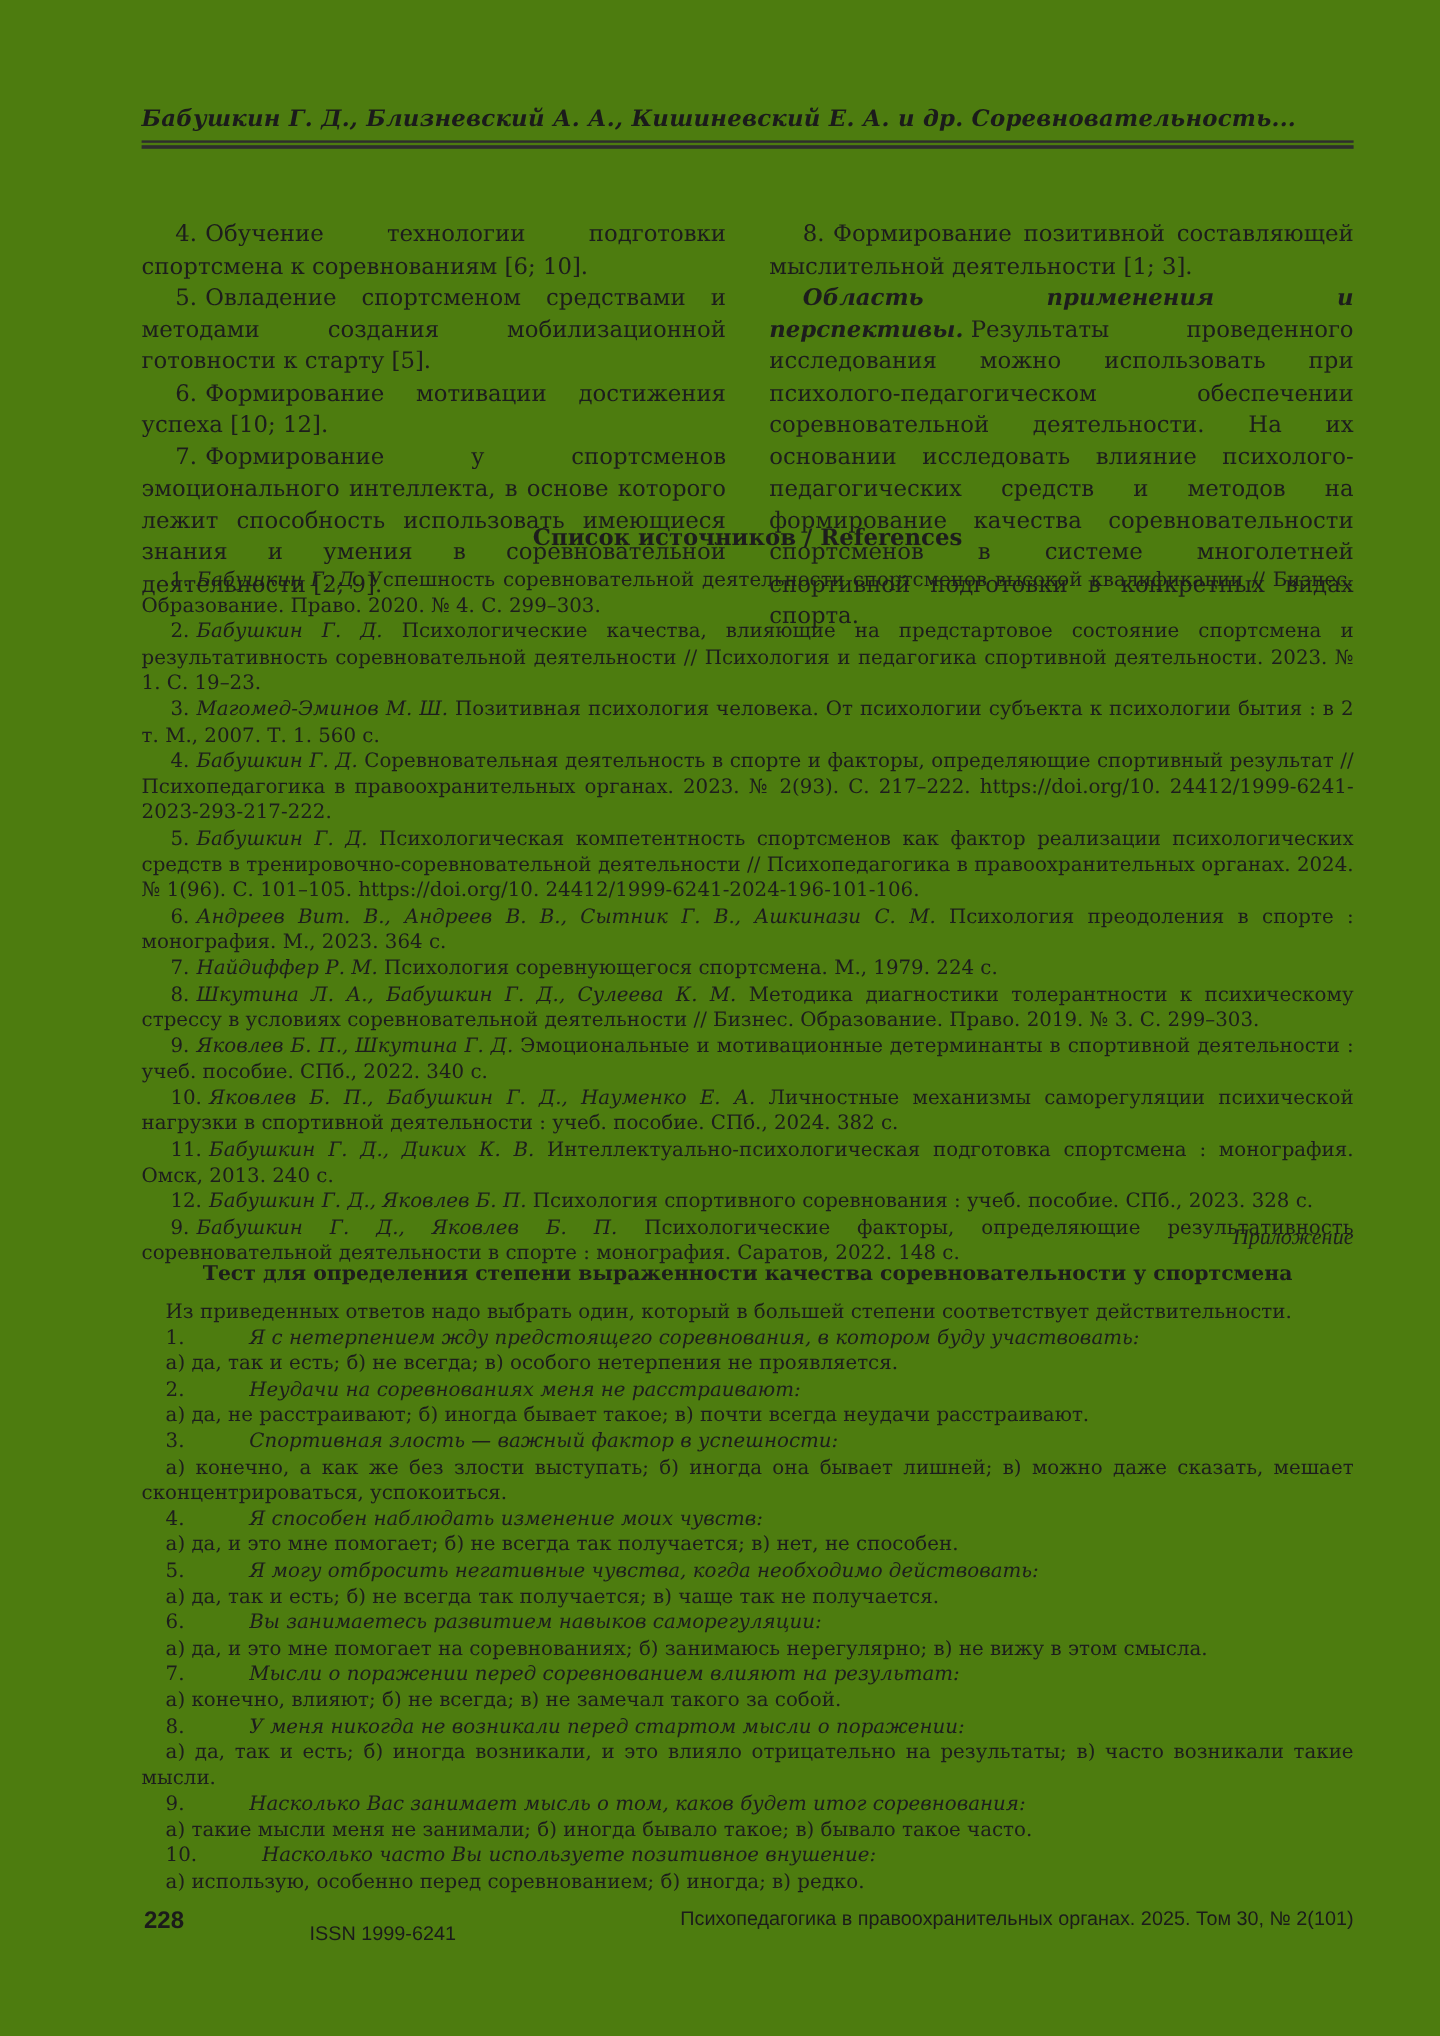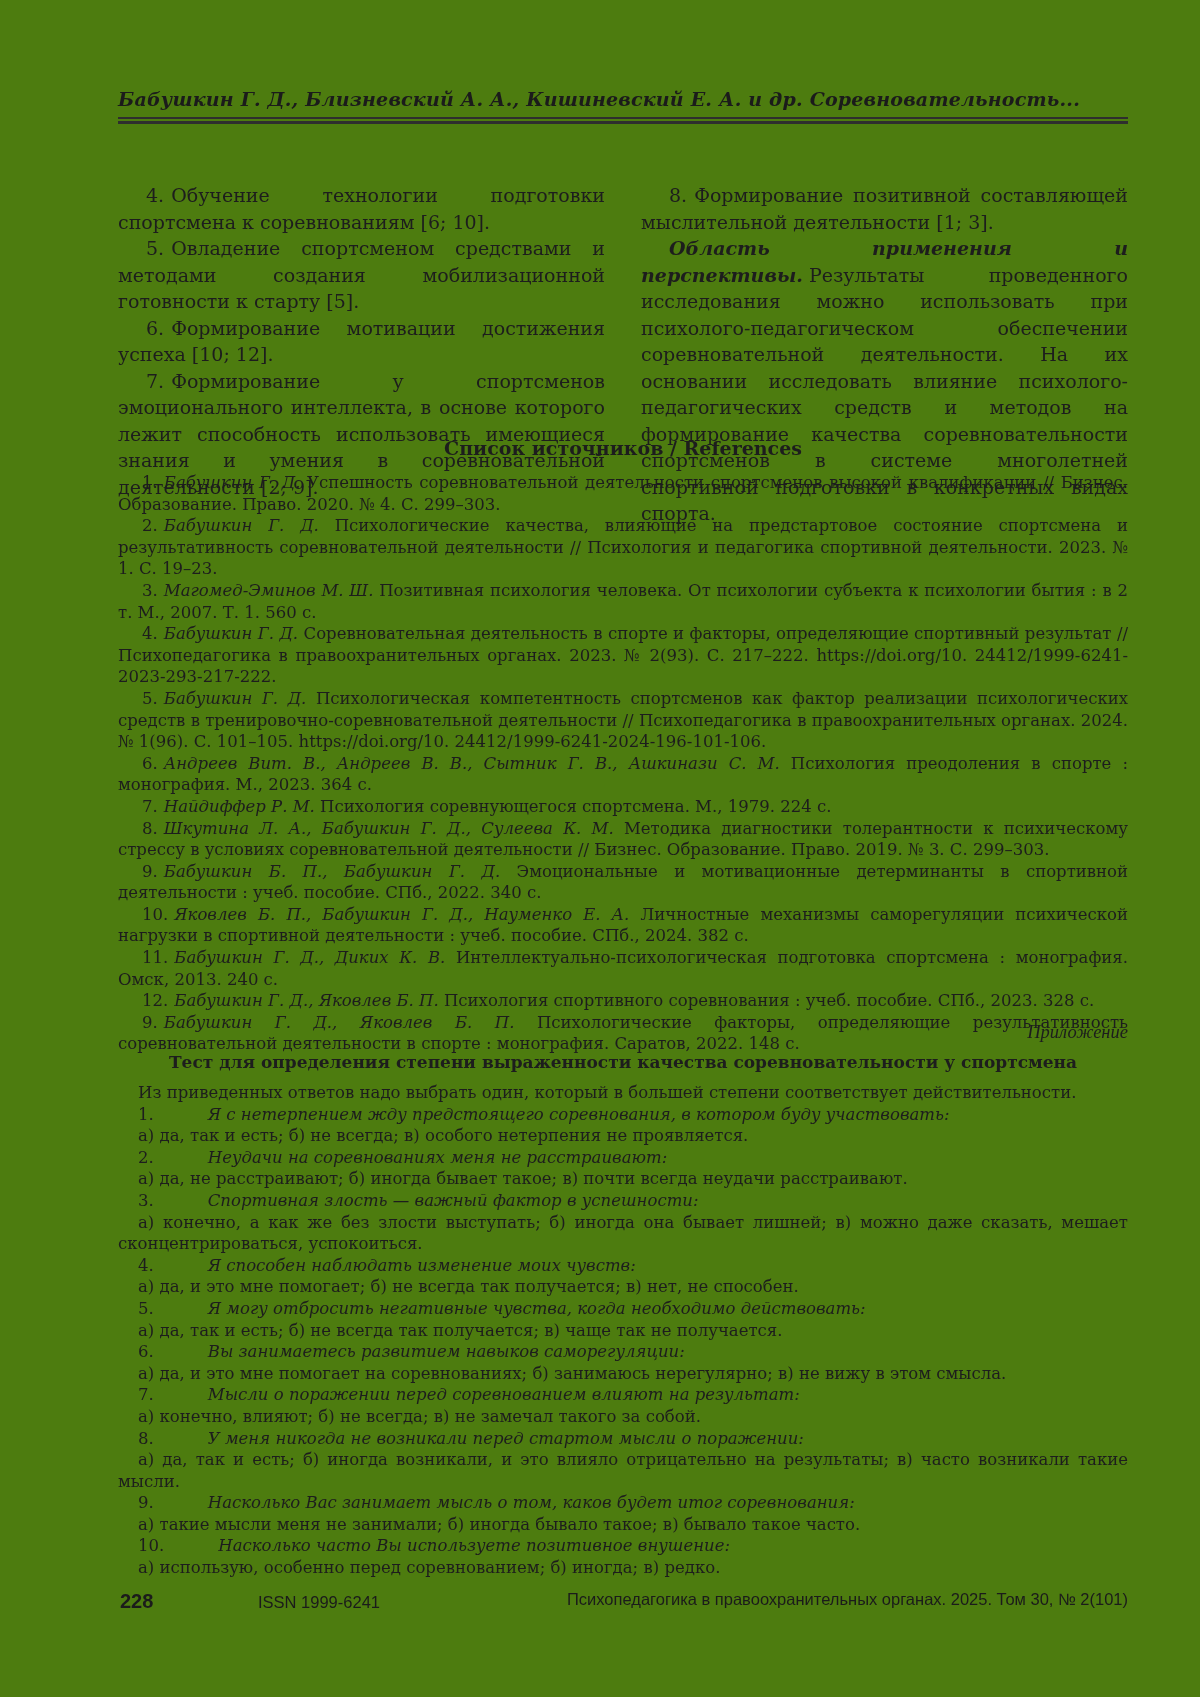--- a/index.html
+++ b/index.html
@@ -49,21 +49,21 @@
   .test-body p { margin: 0; font-size: 16.5px; line-height: 21.6px; text-align: justify; text-indent: 20px; }
   .q-num { margin-right: 6px; }
   .q-text { font-style: italic; margin-left: 48px; }
 
   
   .page-footer {
     position: absolute; left: 118px; top: 1590px; width: 1010px; height: 30px;
     font-family: "Liberation Sans", "DejaVu Sans", sans-serif; color: #1b1b1b;
   }
   .page-number { position: absolute; left: 2px; top: 0; font-weight: bold; font-size: 20px; }
-  .issn { position: absolute; left: 140px; top: 3px; font-size: 16.5px; }
+  .issn { position: absolute; left: 140px; top: 13px; font-size: 16.5px; }
   .journal-ref { position: absolute; right: 0; top: 0; font-size: 16.5px; text-align: right; }
 </style>
 </head>
 <body>
 
 <div class="page">
 
   <header class="running-head">
     <div class="rh-text">Бабушкин Г. Д., Близневский А. А., Кишиневский Е. А. и др. Соревновательность...</div>
     <div class="rh-rule">
@@ -90,21 +90,21 @@
     <h2 class="ref-heading">Список источников / References</h2>
     <div class="ref-list">
       <p><span class="ref-num">1.</span><span class="ref-authors">Бабушкин Г. Д.</span> <span>Успешность соревновательной деятельности спортсменов высокой квалификации // Бизнес. Образование. Право. 2020. № 4. С. 299–303.</span></p>
       <p><span class="ref-num">2.</span><span class="ref-authors">Бабушкин Г. Д.</span> <span>Психологические качества, влияющие на предстартовое состояние спортсмена и результативность соревновательной деятельности // Психология и педагогика спортивной деятельности. 2023. № 1. С. 19–23.</span></p>
       <p><span class="ref-num">3.</span><span class="ref-authors">Магомед-Эминов М. Ш.</span> <span>Позитивная психология человека. От психологии субъекта к психологии бытия : в 2 т. М., 2007. Т. 1. 560 с.</span></p>
       <p><span class="ref-num">4.</span><span class="ref-authors">Бабушкин Г. Д.</span> <span>Соревновательная деятельность в спорте и факторы, определяющие спортивный результат // Психопедагогика в правоохранительных органах. 2023. № 2(93). С. 217–222. https://doi.org/10. 24412/1999-6241-2023-293-217-222.</span></p>
       <p><span class="ref-num">5.</span><span class="ref-authors">Бабушкин Г. Д.</span> <span>Психологическая компетентность спортсменов как фактор реализации психологических средств в тренировочно-соревновательной деятельности // Психопедагогика в правоохранительных органах. 2024. № 1(96). С. 101–105. https://doi.org/10. 24412/1999-6241-2024-196-101-106.</span></p>
       <p><span class="ref-num">6.</span><span class="ref-authors">Андреев Вит. В., Андреев В. В., Сытник Г. В., Ашкинази С. М.</span> <span>Психология преодоления в спорте : монография. М., 2023. 364 с.</span></p>
       <p><span class="ref-num">7.</span><span class="ref-authors">Найдиффер Р. М.</span> <span>Психология соревнующегося спортсмена. М., 1979. 224 с.</span></p>
       <p><span class="ref-num">8.</span><span class="ref-authors">Шкутина Л. А., Бабушкин Г. Д., Сулеева К. М.</span> <span>Методика диагностики толерантности к психическому стрессу в условиях соревновательной деятельности // Бизнес. Образование. Право. 2019. № 3. С. 299–303.</span></p>
-      <p><span class="ref-num">9.</span><span class="ref-authors">Бабушкин Б. П., Бабушкин Г. Д.</span> <span>Эмоциональные и мотивационные детерминанты в спортивной деятельности : учеб. пособие. СПб., 2022. 340 с.</span></p>
+      <p><span class="ref-num">9.</span><span class="ref-authors">Яковлев Б. П., Шкутина Г. Д.</span> <span>Эмоциональные и мотивационные детерминанты в спортивной деятельности : учеб. пособие. СПб., 2022. 340 с.</span></p>
       <p><span class="ref-num">10.</span><span class="ref-authors">Яковлев Б. П., Бабушкин Г. Д., Науменко Е. А.</span> <span>Личностные механизмы саморегуляции психической нагрузки в спортивной деятельности : учеб. пособие. СПб., 2024. 382 с.</span></p>
       <p><span class="ref-num">11.</span><span class="ref-authors">Бабушкин Г. Д., Диких К. В.</span> <span>Интеллектуально-психологическая подготовка спортсмена : монография. Омск, 2013. 240 с.</span></p>
       <p><span class="ref-num">12.</span><span class="ref-authors">Бабушкин Г. Д., Яковлев Б. П.</span> <span>Психология спортивного соревнования : учеб. пособие. СПб., 2023. 328 с.</span></p>
       <p><span class="ref-num">9.</span><span class="ref-authors">Бабушкин Г. Д., Яковлев Б. П.</span> <span>Психологические факторы, определяющие результативность соревновательной деятельности в спорте : монография. Саратов, 2022. 148 с.</span></p>
     </div>
   </section>
 
   <section class="appendix">
     <p class="appendix-label">Приложение</p>
     <h3 class="test-title">Тест для определения степени выраженности качества соревновательности у спортсмена</h3>

